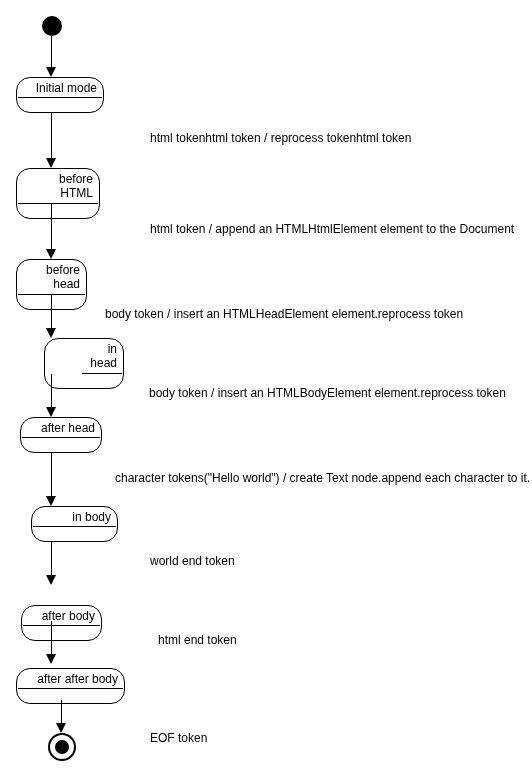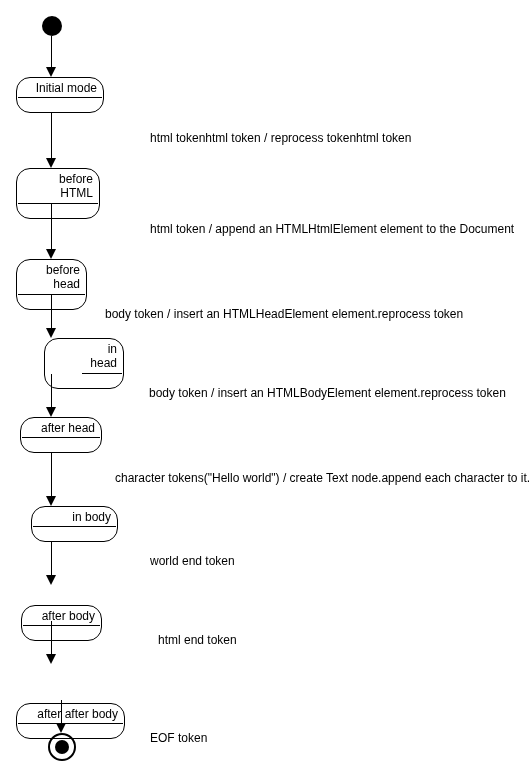--- a/index.html
+++ b/index.html
@@ -146,21 +146,21 @@
 
   <div class="state-box" style="left:21px; top:585px; width:81px;margin-top:20px;">
     <div class="state-label">after body</div>
     <div class="state-divider"></div>
   </div>
 
   <div class="arrow-line" style="left:51px; top:621px; height:35px;"></div>
   <div class="arrow-head" style="left:46px; top:654px;"></div>
   <div class="transition-label" style="left:150px; top:633px;margin-left:8px;">html end token</div>
 
-  <div class="state-box" style="left:16px; top:703px; width:109px;">
+  <div class="state-box" style="left:16px; top:668px; width:109px;">
     <div class="state-label">after after body</div>
     <div class="state-divider"></div>
   </div>
 
   <div class="arrow-line" style="left:61px; top:700px; height:25px;"></div>
   <div class="arrow-head" style="left:56px; top:723px;"></div>
   <div class="transition-label" style="left:150px; top:731px;">EOF token</div>
 
   <div class="end-node-outer" style="left:48px; top:733px;">
     <div class="end-node-inner"></div>

